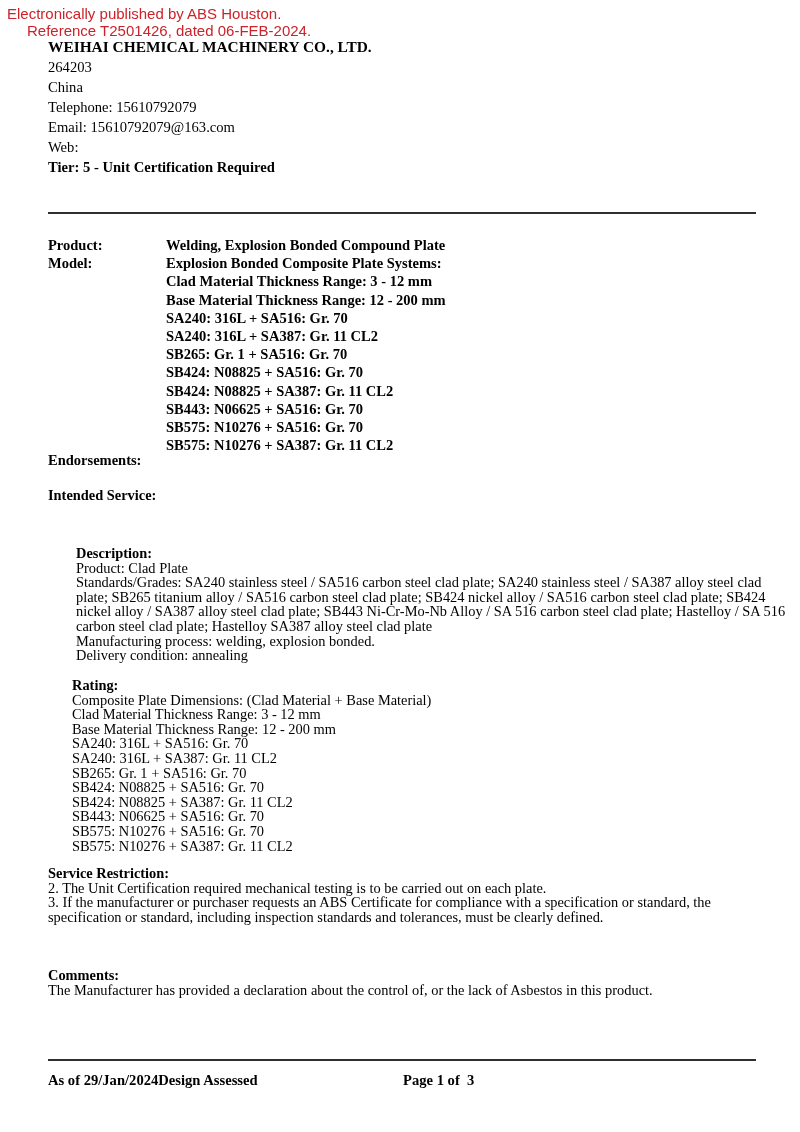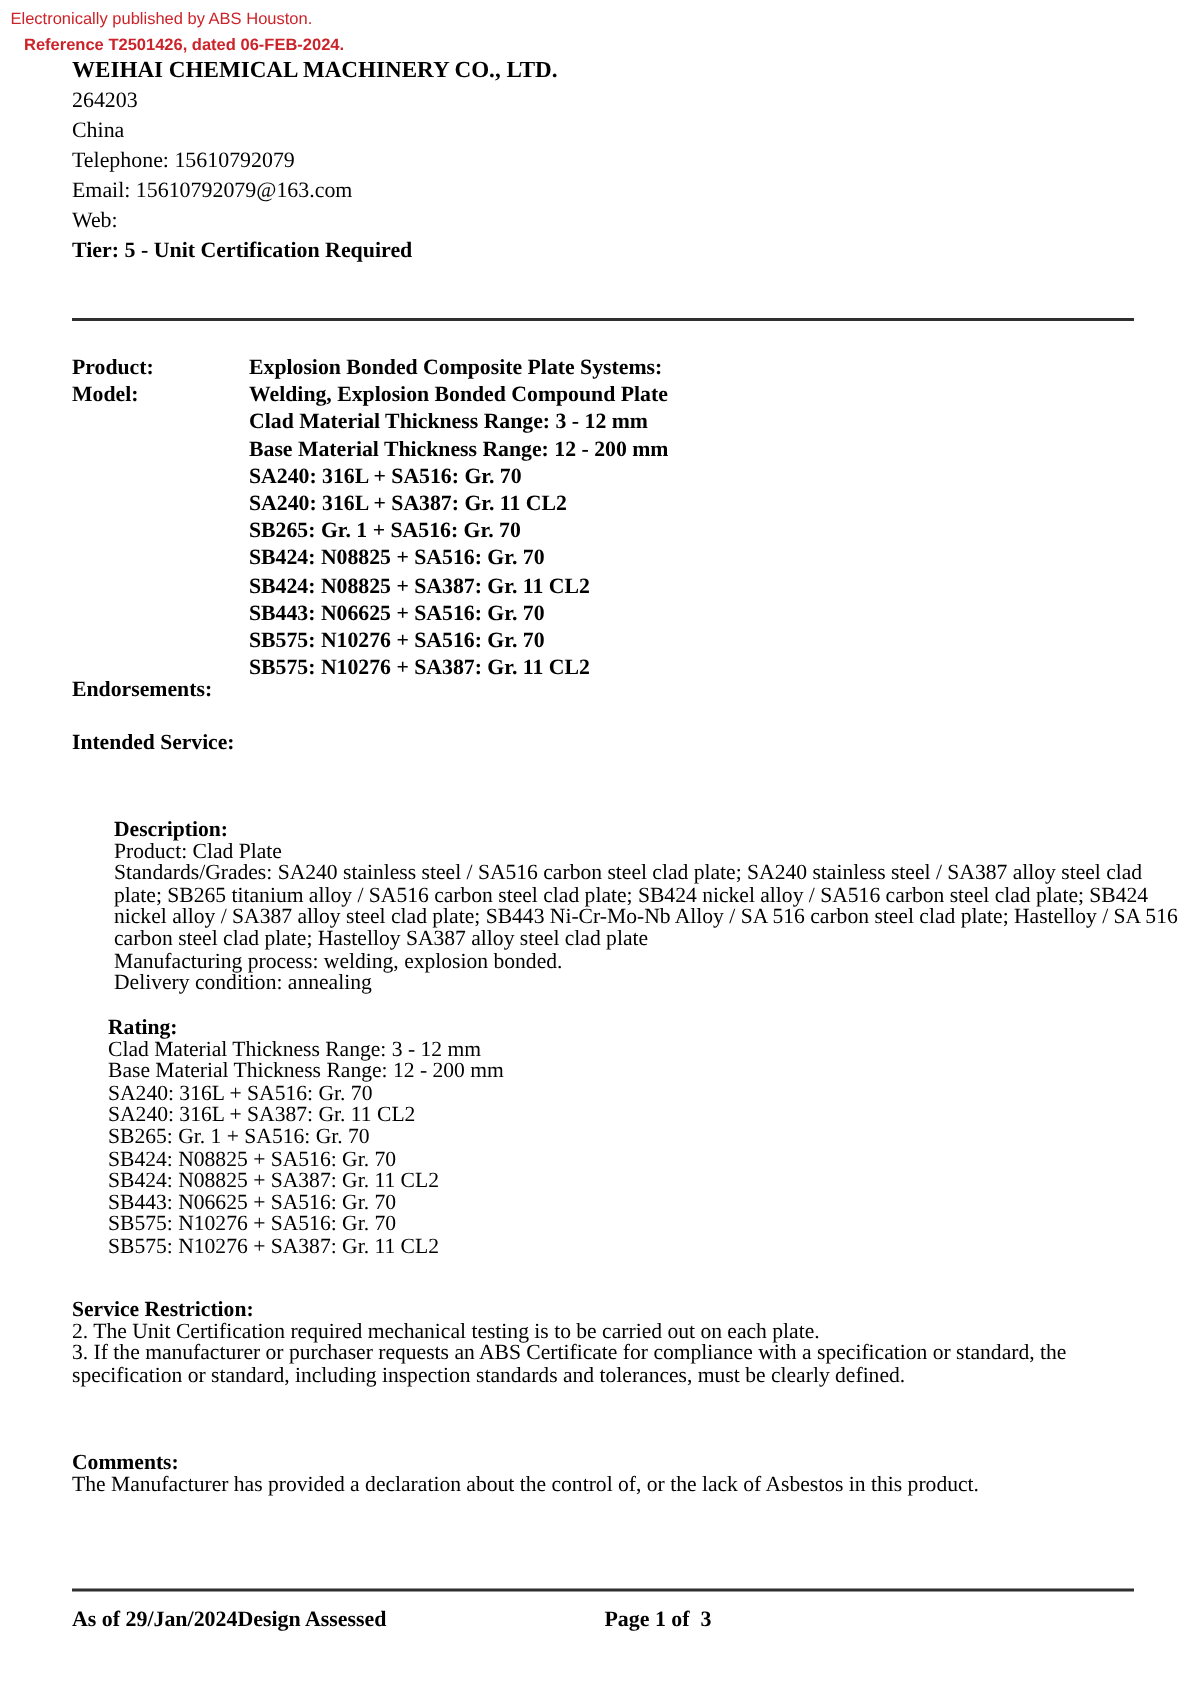--- a/index.html
+++ b/index.html
@@ -11,24 +11,24 @@
     font-family: "Liberation Serif", serif;
     color: #000;
     overflow: hidden;
   }
   .abs { position: absolute; }
 
   
   .stamp {
     left: 7px; top: 5px;
     font-family: "Liberation Sans", sans-serif;
-    font-size: 11px; line-height: 17px;
+    font-size: 15px; line-height: 17px;
     color: #cc2229;
   }
-  .stamp .l2 { margin-left: 9px; font-weight: bold; }
+  .stamp .l2 { margin-left: 20px; }
 
   
   .contact {
     left: 48px; top: 37px; width: 712px;
     font-size: 14.6px; line-height: 20px;
   }
   .contact .company { font-weight: bold; font-size: 15.4px; }
   .contact .tier { font-weight: bold; }
 
   .rule {
@@ -94,22 +94,22 @@
 </div>
 
 <div id="rule-header" class="abs rule"></div>
 
 <div class="abs prod-labels">
   <div>Product:</div>
   <div>Model:</div>
 </div>
 
 <div class="abs prod-values">
+  <div>Welding, Explosion Bonded Compound Plate</div>
   <div>Explosion Bonded Composite Plate Systems:</div>
-  <div>Welding, Explosion Bonded Compound Plate</div>
   <div>Clad Material Thickness Range: 3 - 12 mm</div>
   <div>Base Material Thickness Range: 12 - 200 mm</div>
   <div>SA240: 316L + SA516: Gr. 70</div>
   <div>SA240: 316L + SA387: Gr. 11 CL2</div>
   <div>SB265: Gr. 1 + SA516: Gr. 70</div>
   <div>SB424: N08825 + SA516: Gr. 70</div>
   <div>SB424: N08825 + SA387: Gr. 11 CL2</div>
   <div>SB443: N06625 + SA516: Gr. 70</div>
   <div>SB575: N10276 + SA516: Gr. 70</div>
   <div>SB575: N10276 + SA387: Gr. 11 CL2</div>
@@ -124,20 +124,21 @@
 <div id="sec-description" class="abs section">
   <div class="heading">Description:</div>
   <div>Product: Clad Plate</div>
   <div>Standards/Grades: SA240 stainless steel / SA516 carbon steel clad plate; SA240 stainless steel / SA387 alloy steel clad plate; SB265 titanium alloy / SA516 carbon steel clad plate; SB424 nickel alloy / SA516 carbon steel clad plate; SB424 nickel alloy / SA387 alloy steel clad plate; SB443 Ni-Cr-Mo-Nb Alloy / SA 516 carbon steel clad plate; Hastelloy / SA 516 carbon steel clad plate; Hastelloy SA387 alloy steel clad plate</div>
   <div>Manufacturing process: welding, explosion bonded.</div>
   <div>Delivery condition: annealing</div>
 </div>
 
 <div id="sec-rating" class="abs section">
   <div class="heading">Rating:</div>
+  <div>Composite Plate Dimensions: (Clad Material + Base Material)</div>
   <div>Clad Material Thickness Range: 3 - 12 mm</div>
   <div>Base Material Thickness Range: 12 - 200 mm</div>
   <div>SA240: 316L + SA516: Gr. 70</div>
   <div>SA240: 316L + SA387: Gr. 11 CL2</div>
   <div>SB265: Gr. 1 + SA516: Gr. 70</div>
   <div>SB424: N08825 + SA516: Gr. 70</div>
   <div>SB424: N08825 + SA387: Gr. 11 CL2</div>
   <div>SB443: N06625 + SA516: Gr. 70</div>
   <div>SB575: N10276 + SA516: Gr. 70</div>
   <div>SB575: N10276 + SA387: Gr. 11 CL2</div>

